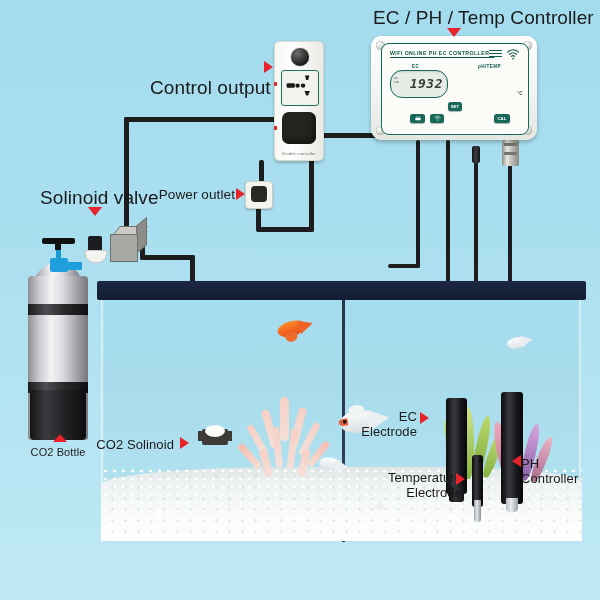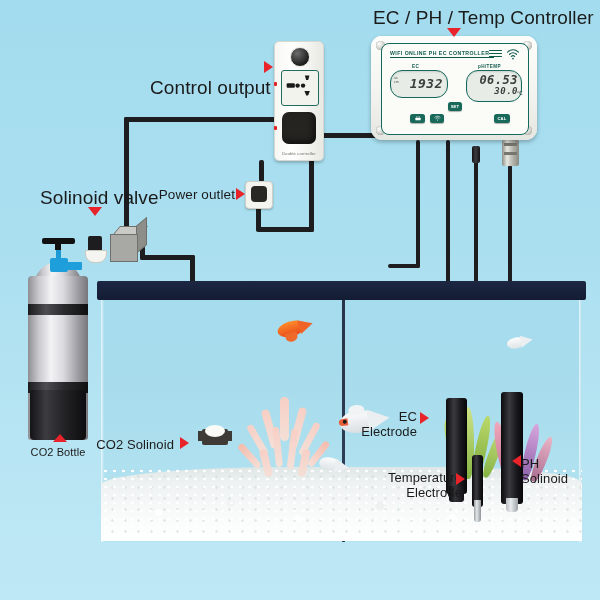--- a/index.html
+++ b/index.html
@@ -316,24 +316,20 @@
       </div>
 
       <div class="lcd-cap" style="left:30px;top:20px;">EC</div>
       <div class="lcd" id="lcd-ec">
         <div id="ec-unit">us
 cm</div>
         <div class="seg" id="ec-value">1932</div>
       </div>
 
       <div class="lcd-cap" style="left:96px;top:20px;">pH/TEMP</div>
-      <div class="lcd" id="lcd-ph">
-        <div class="seg" id="ph-value">06.53</div>
-        <div class="seg" id="ph-temp">30.0</div>
-      </div>
       <div class="lcd-cap" style="left:135px;top:47px;color:#4a504b;">°C</div>
 
       <div class="btn" id="btn-set">SET</div>
       <div class="btn" id="btn-wifi">
         <svg viewBox="0 0 24 24" width="9" height="7">
             <path d="M3 8C6 5.4 9 4.2 12 4.2S18 5.4 21 8" stroke="#fff" stroke-width="2.4" fill="none" stroke-linecap="round"></path>
             <path d="M6.6 12C8.6 10.3 10.3 9.6 12 9.6s3.4.7 5.4 2.4" stroke="#fff" stroke-width="2.4" fill="none" stroke-linecap="round"></path>
             <circle cx="12" cy="17" r="2" fill="#fff"></circle>
           </svg>
       </div>
@@ -489,15 +485,15 @@
 
   <div class="lbl r" style="left:355px;top:409px;width:62px;font-size:13px;">EC
 Electrode</div>
   <div class="arrow right" style="left:420px;top:412px;"></div>
 
   <div class="lbl r" style="left:358px;top:470px;width:104px;font-size:13px;">Temperature
 Electrode</div>
   <div class="arrow right" style="left:456px;top:473px;"></div>
 
   <div class="lbl" style="left:521px;top:456px;width:70px;font-size:13px;">PH
-Solinoid</div>
+Controller</div>
   <div class="arrow left" style="left:512px;top:455px;"></div>
 </div>
 
 </body></html>

